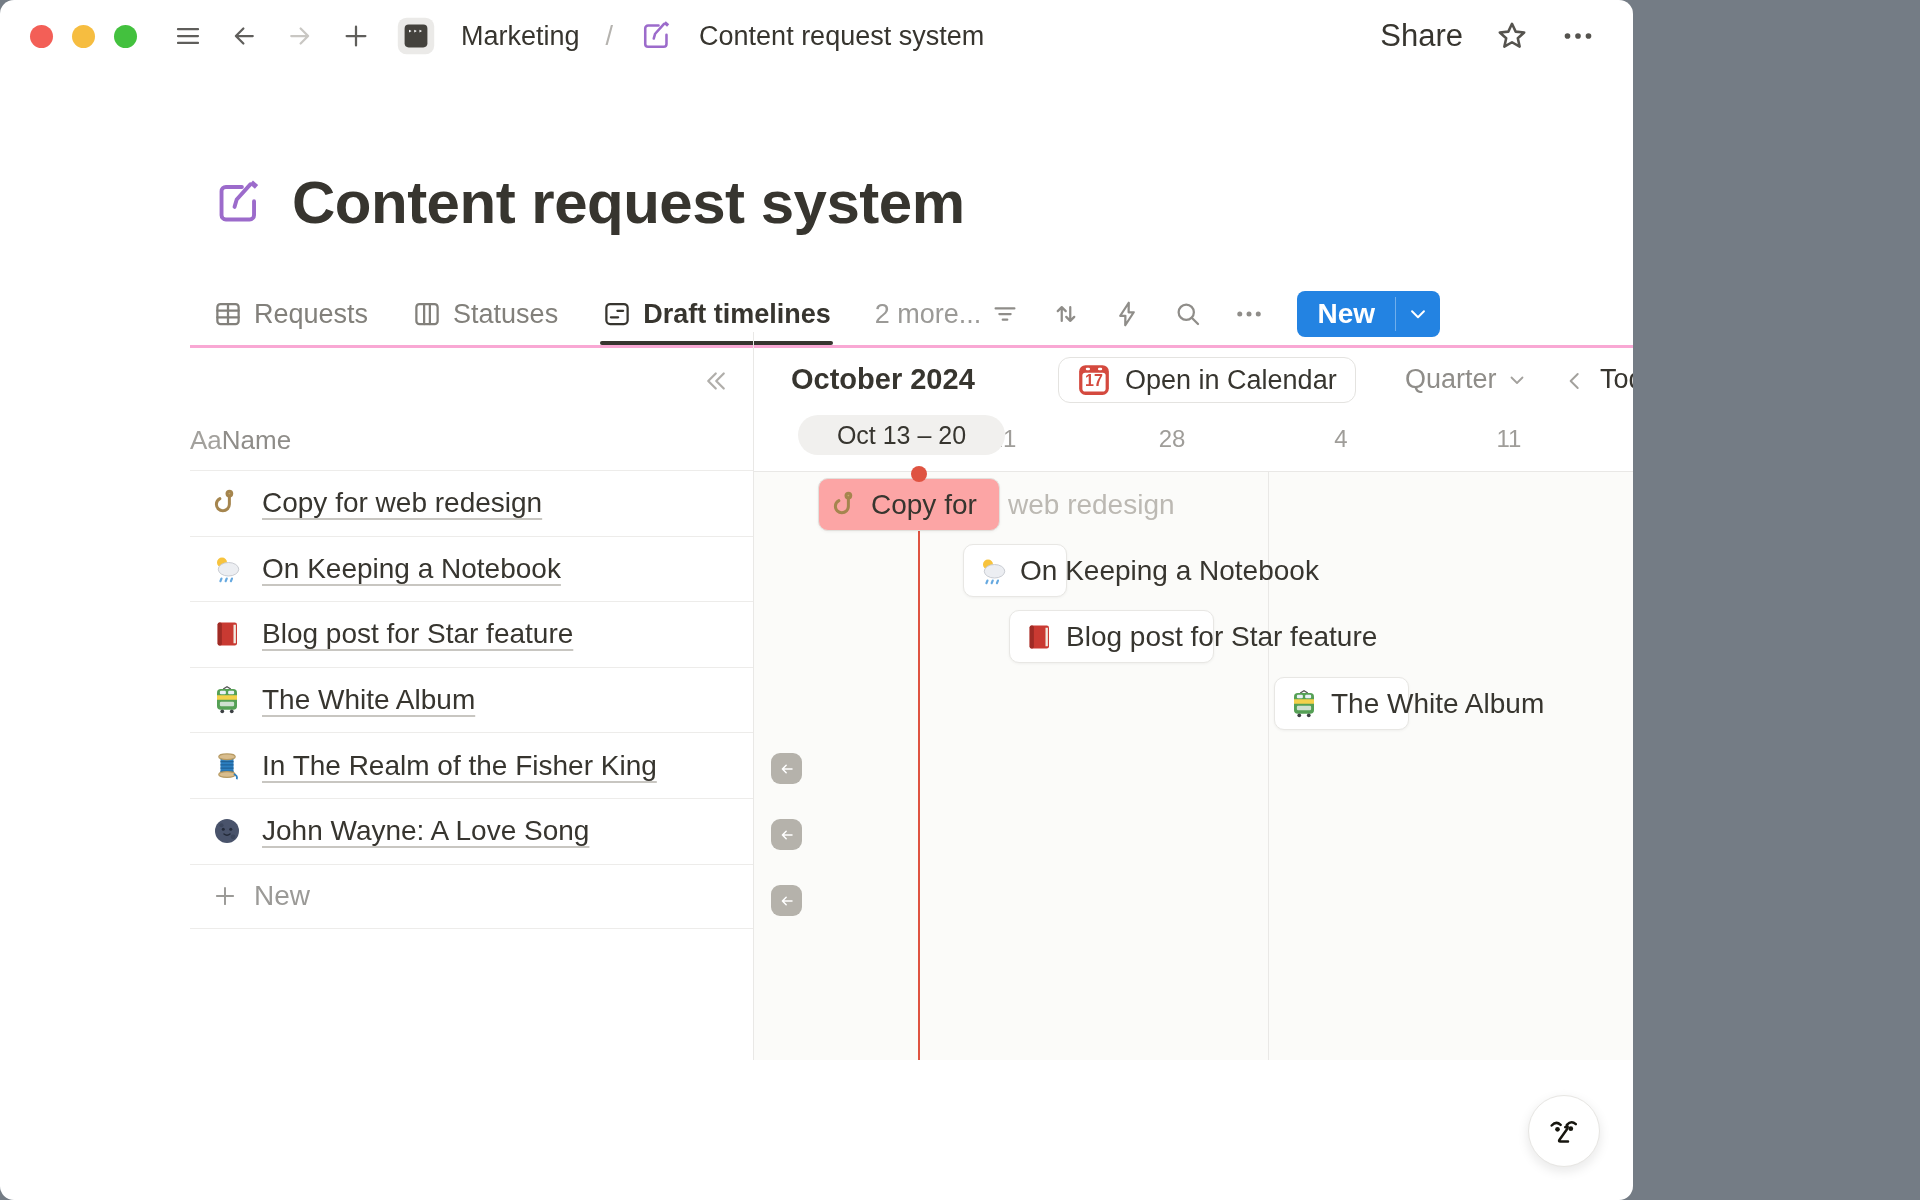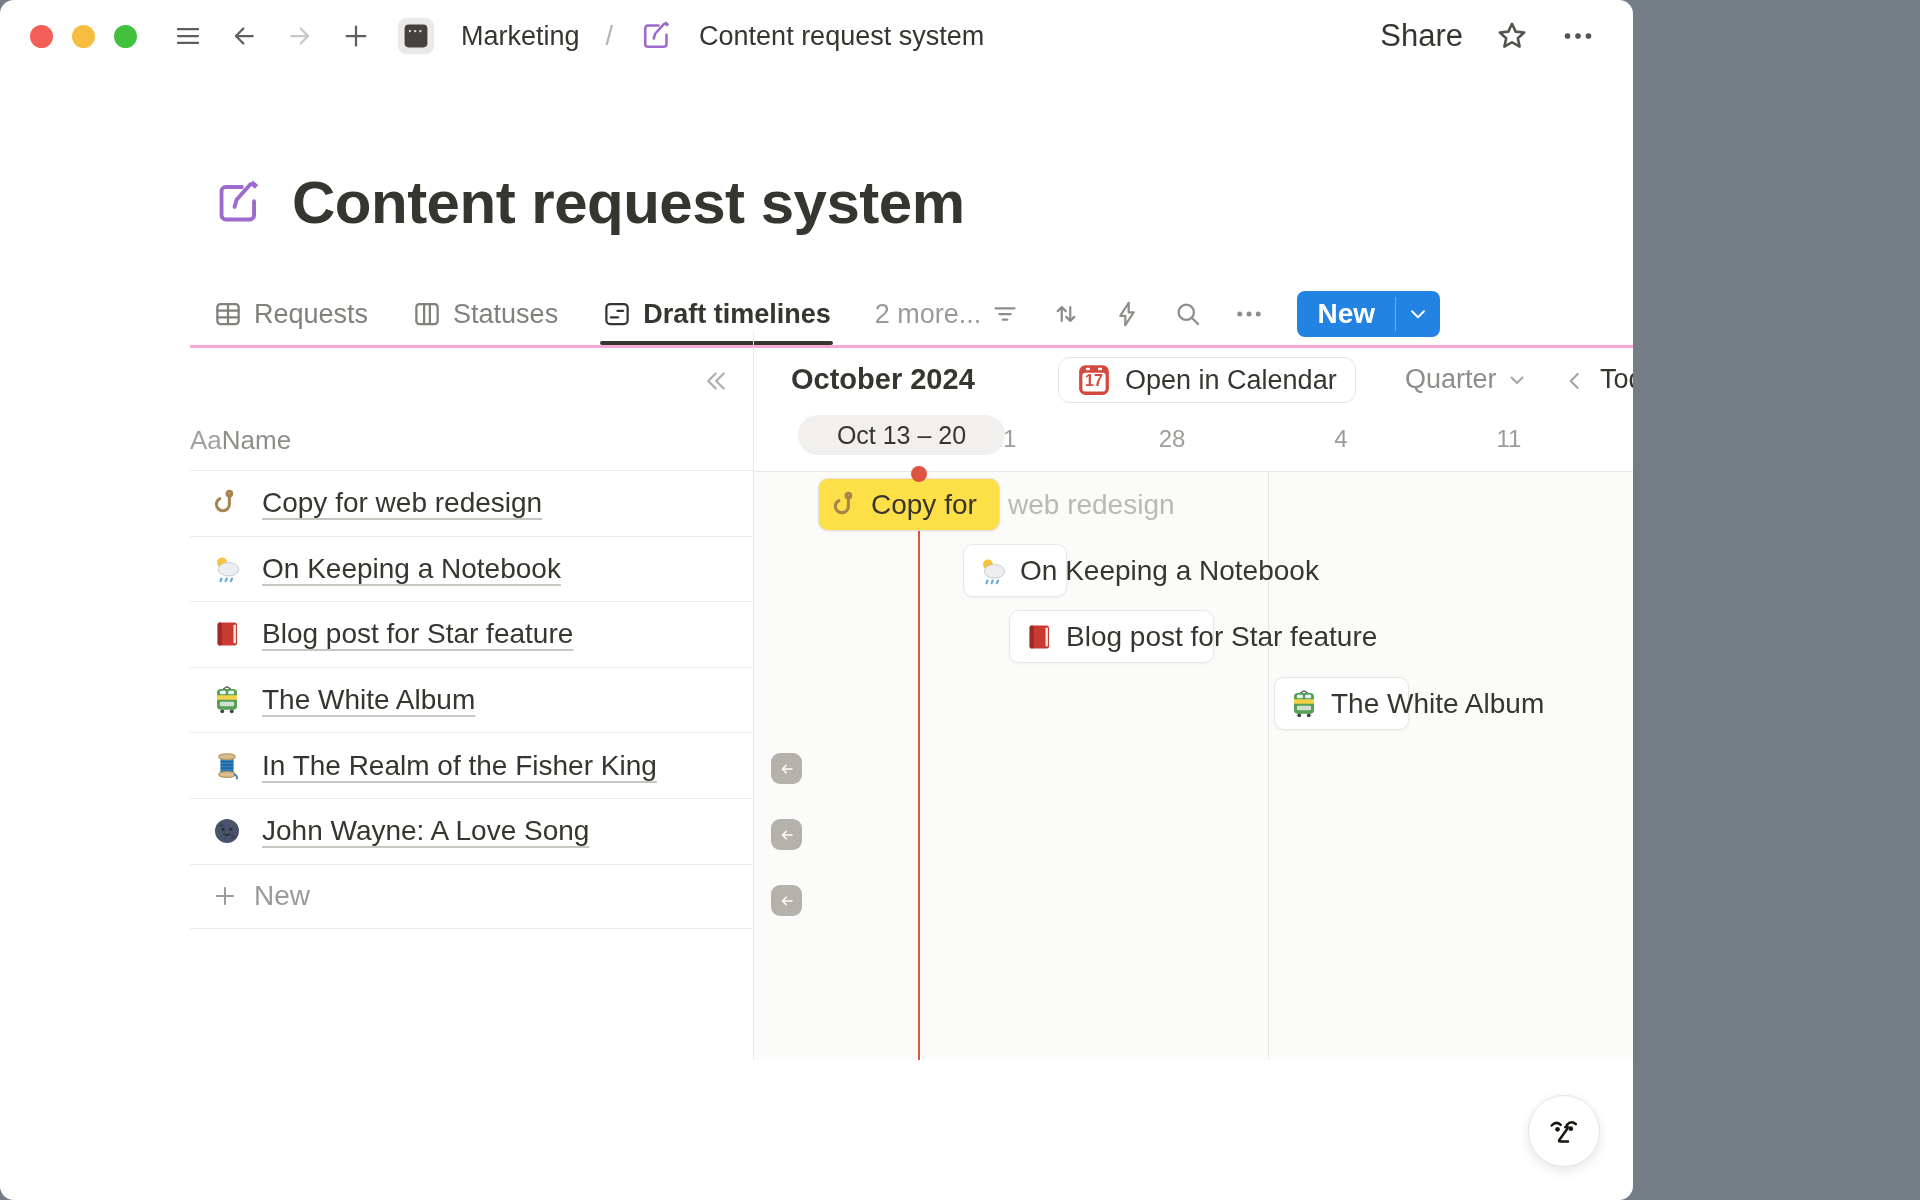--- a/index.html
+++ b/index.html
@@ -72,21 +72,21 @@
   .rangepill{position:absolute;left:44px;top:83px;width:207px;height:40px;border-radius:20px;background:#f1f0ee;z-index:2;
              display:flex;align-items:center;justify-content:center;font-size:25px;font-weight:500;color:#37352f;}
   .grid{position:absolute;left:0;right:0;top:139px;bottom:0;background:#fbfbf9;border-top:1px solid #e9e8e6;}
   .monthline{position:absolute;left:514px;top:0;bottom:0;width:1px;background:#e9e8e6;}
   .todayline{position:absolute;left:164px;top:0;bottom:0;width:2px;background:#df5341;z-index:2;}
   .todaydot{position:absolute;left:157px;top:-6px;width:16px;height:16px;border-radius:50%;background:#df5341;z-index:5;}
   .bar{position:absolute;height:53px;background:#fff;border:1px solid #e8e7e4;border-radius:10px;box-shadow:0 1px 3px rgba(15,15,15,.05);
        display:flex;align-items:center;gap:12px;padding:0 14px;box-sizing:border-box;font-size:28px;font-weight:500;white-space:nowrap;z-index:3;}
   .bar .ic{width:30px;height:30px;}
   .bar .blabel{overflow:visible;}
-  .bar.clip{overflow:hidden;background:#fde047;border-color:#e2e0dc;padding:0 12px;gap:10px;}
+  .bar.clip{overflow:hidden;background:#fca5a5;border-color:#e2e0dc;padding:0 12px;gap:10px;}
   .ghost{position:absolute;left:254px;top:6px;height:53px;display:flex;align-items:center;font-size:28px;font-weight:500;color:#bcb9b3;z-index:2;white-space:nowrap;}
   .chip{position:absolute;left:17px;width:31px;height:31px;border-radius:9px;background:#b5b2ab;display:flex;align-items:center;justify-content:center;z-index:3;}
   .chip .ic{width:20px;height:20px;color:#fff;}
 
   
   .fab{position:absolute;right:33px;bottom:33px;width:70px;height:70px;border-radius:50%;background:#fff;
        border:1px solid #e7e6e3;box-shadow:0 4px 12px rgba(15,15,15,.1);display:flex;align-items:center;justify-content:center;}
   .fab .ic{width:40px;height:40px;color:#17160f;}
 </style>
 </head>

